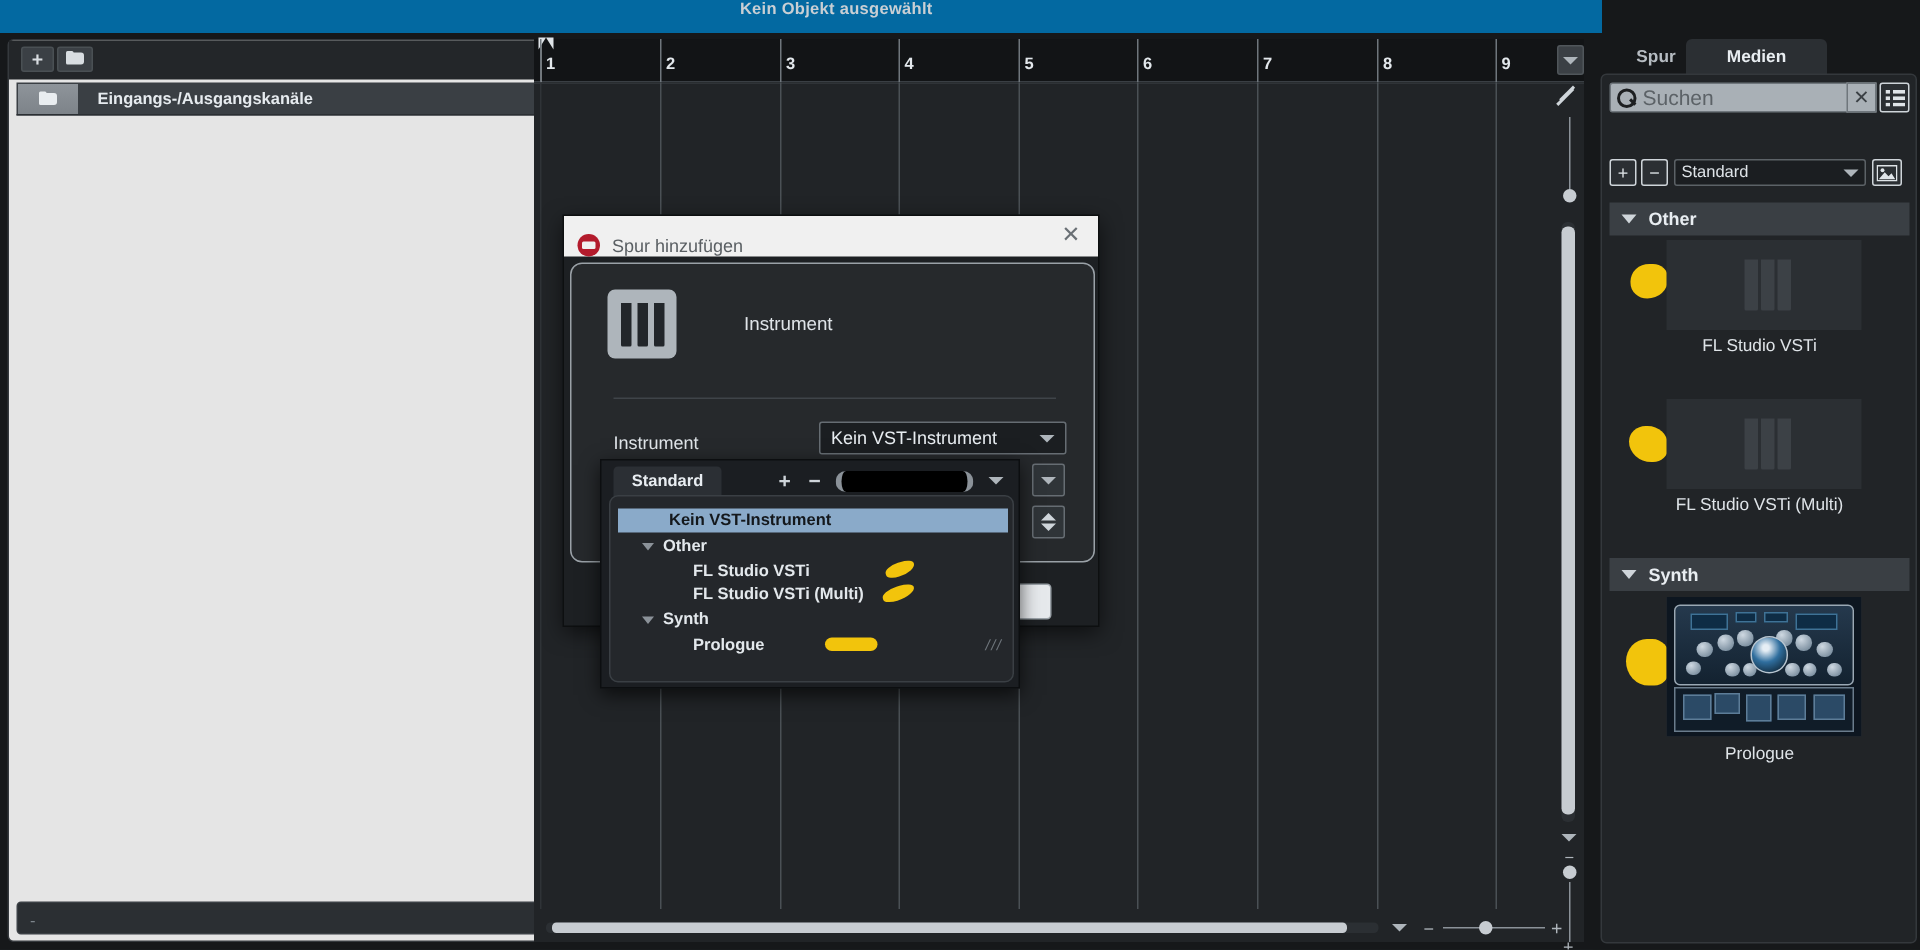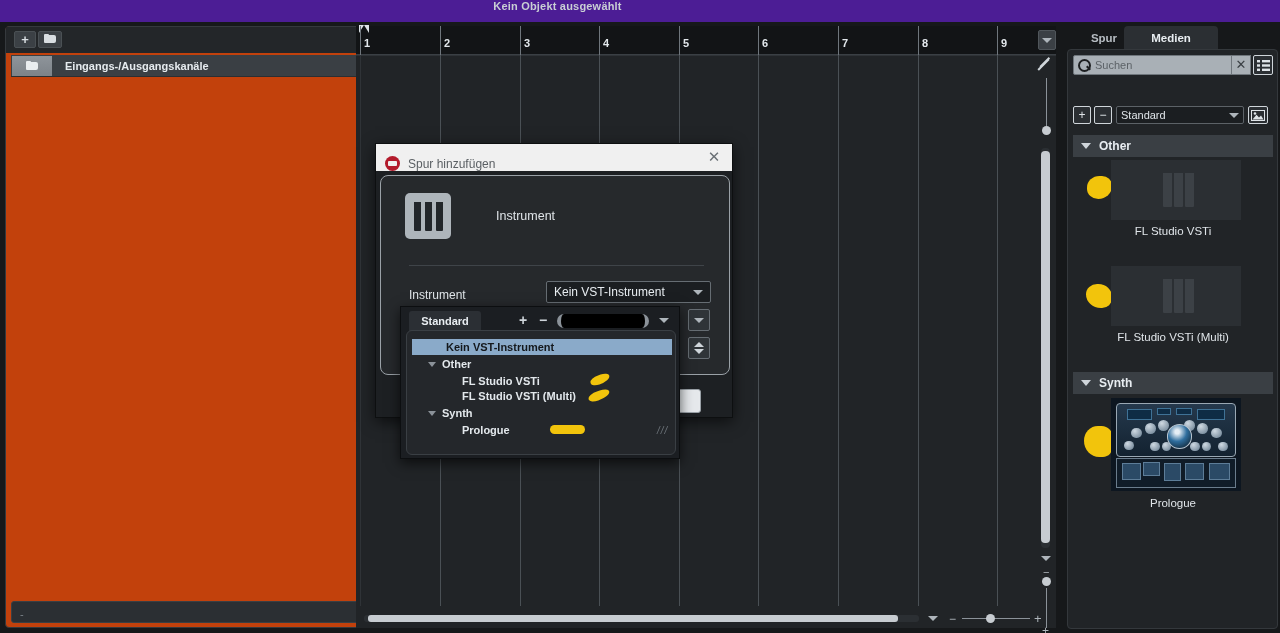--- a/index.html
+++ b/index.html
@@ -6,34 +6,34 @@
   html, body {
     width: 1280px; height: 633px;
     background: #16181a;
     font-family: "Liberation Sans", sans-serif;
     overflow: hidden;
   }
   #app { position: relative; width: 1280px; height: 633px; }
 
   
   .topbar {
-    position: absolute; left: 0; top: 0; width: 1280px; height: 22px;
-    background: #4c1d95;
+    position: absolute; left: 0; top: 0; width: 1068px; height: 22px;
+    background: #0369a1;
   }
   .topbar-title {
     position: absolute; left: 0; top: 0; width: 1115px; height: 14px;
     text-align: center; line-height: 13px;
     font-size: 11px; font-weight: bold; color: #c9cfd4;
     letter-spacing: .2px;
   }
 
   
   .left-panel {
     position: absolute; left: 5px; top: 26px; width: 408px; height: 602px;
-    background: #c2410c;
+    background: #e5e5e5;
     border: 1px solid #35393d;
     border-radius: 4px;
   }
   .lp-toolbar {
     position: absolute; left: 0; top: 0; width: 100%; height: 26px;
     background: #232629;
   }
   .lp-btn {
     position: absolute; top: 4px; height: 17px;
     background: #3b4045; border: 1px solid #4a5054; border-radius: 2px;
@@ -217,21 +217,21 @@
     margin-left: 4px; width: 13px; height: 13px; position: relative;
   }
   .search-box .mag::before {
     content: ""; position: absolute; left: 0; top: 0; width: 9px; height: 9px;
     border: 2px solid #1d1f21; border-radius: 50%;
   }
   .search-box .mag::after {
     content: ""; position: absolute; left: 8px; top: 8px; width: 5px; height: 2px;
     background: #1d1f21; transform: rotate(45deg);
   }
-  .search-box .ph { margin-left: 4px; font-size: 11px; color: #5c6267; }
+  .search-box .ph { margin-left: 4px; font-size: 14px; color: #5c6267; }
   .clear-x {
     position: absolute; left: 158px; top: 0; width: 20px; height: 20px;
     background: #a9b0b6; border: 1px solid #6f767c;
     color: #3b4045; font-size: 13px; text-align: center; line-height: 18px;
   }
   .list-toggle {
     position: absolute; left: 180px; top: 0; width: 20px; height: 20px;
     background: #2b2f33; border: 1px solid #cfd5da; border-radius: 2px;
     display: flex; align-items: center; justify-content: center;
   }

